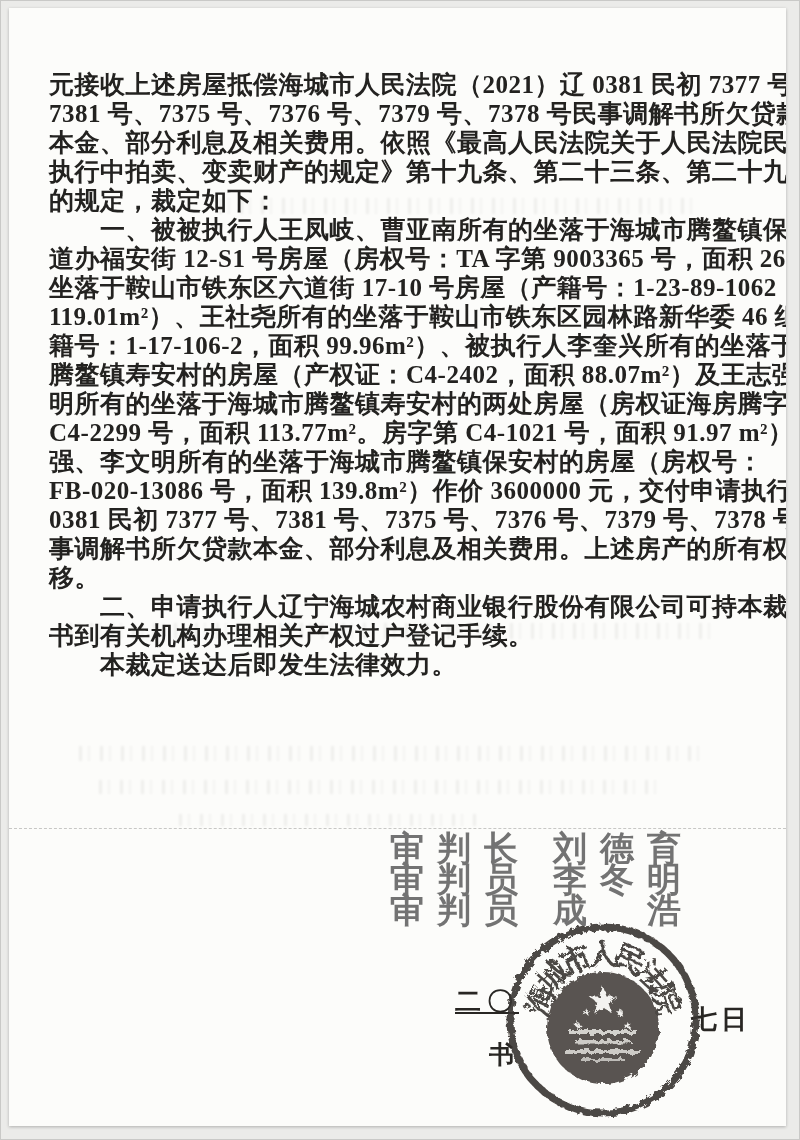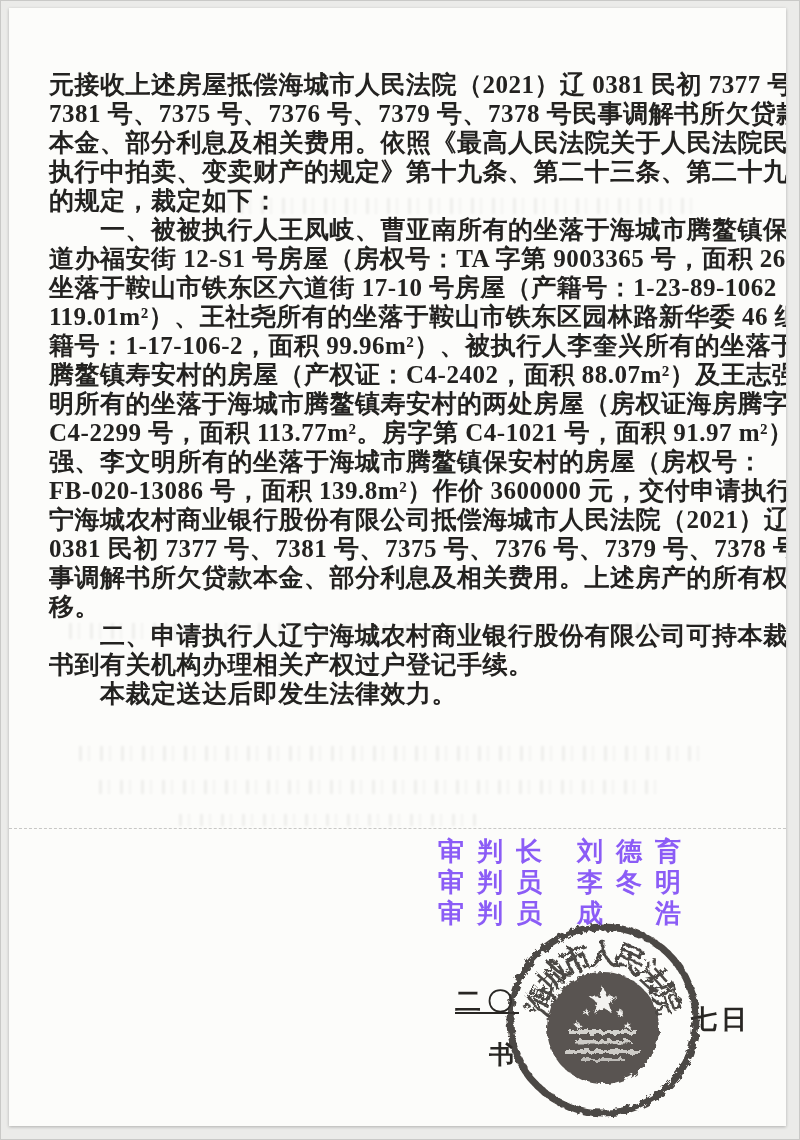--- a/index.html
+++ b/index.html
@@ -32,21 +32,21 @@
     background:repeating-linear-gradient(90deg,
       rgba(70,68,64,.14) 0 3px, transparent 3px 9px,
       rgba(70,68,64,.10) 9px 11px, transparent 11px 21px);
   }
   .fold{
     position:absolute;left:0;right:0;height:0;
     border-top:1px dashed #9d9d9b;opacity:.55;
   }
   .signatures{
     position:absolute;top:828px;right:92px;
-    color:#8b5cf6;font-weight:700;font-size:26px;
+    color:#737373;font-weight:700;font-size:34px;font-family:Liberation Mono, monospace;
   }
   .sig-row{height:31px;line-height:31px;display:flex;justify-content:flex-end;}
   .sig-role{letter-spacing:13px;}
   .sig-name{letter-spacing:13px;margin-left:22px;}
   .dateline{
     position:absolute;top:976px;left:446px;width:296px;
     display:flex;justify-content:space-between;
     color:#282623;font-weight:700;font-size:26px;
   }
   .date-prefix{letter-spacing:6px;text-decoration:underline;}
@@ -78,21 +78,20 @@
         <div class="line">　　一、被被执行人王凤岐、曹亚南所有的坐落于海城市腾鳌镇保安街</div>
         <div class="line">道办福安街 12-S1 号房屋（房权号：TA 字第 9003365 号，面积 260.6m²）、</div>
         <div class="line">坐落于鞍山市铁东区六道街 17-10 号房屋（产籍号：1-23-89-1062，面积</div>
         <div class="line">119.01m²）、王社尧所有的坐落于鞍山市铁东区园林路新华委 46 组房屋（产</div>
         <div class="line">籍号：1-17-106-2，面积 99.96m²）、被执行人李奎兴所有的坐落于海城市</div>
         <div class="line">腾鳌镇寿安村的房屋（产权证：C4-2402，面积 88.07m²）及王志强、李文</div>
         <div class="line">明所有的坐落于海城市腾鳌镇寿安村的两处房屋（房权证海房腾字第</div>
         <div class="line">C4-2299 号，面积 113.77m²。房字第 C4-1021 号，面积 91.97 m²）、王志</div>
         <div class="line">强、李文明所有的坐落于海城市腾鳌镇保安村的房屋（房权号：</div>
         <div class="line">FB-020-13086 号，面积 139.8m²）作价 3600000 元，交付申请执行人辽</div>
-        <div class="line">宁海城农村商业银行股份有限公司抵偿海城市人民法院（2021）辽</div>
         <div class="line">0381 民初 7377 号、7381 号、7375 号、7376 号、7379 号、7378 号民</div>
         <div class="line">事调解书所欠贷款本金、部分利息及相关费用。上述房产的所有权自</div>
         <div class="line no-just">移。</div>
       </div>
       <div class="para">
         <div class="line">　　二、申请执行人辽宁海城农村商业银行股份有限公司可持本裁定</div>
         <div class="line no-just">书到有关机构办理相关产权过户登记手续。</div>
       </div>
       <div class="para">
         <div class="line no-just">　　本裁定送达后即发生法律效力。</div>

